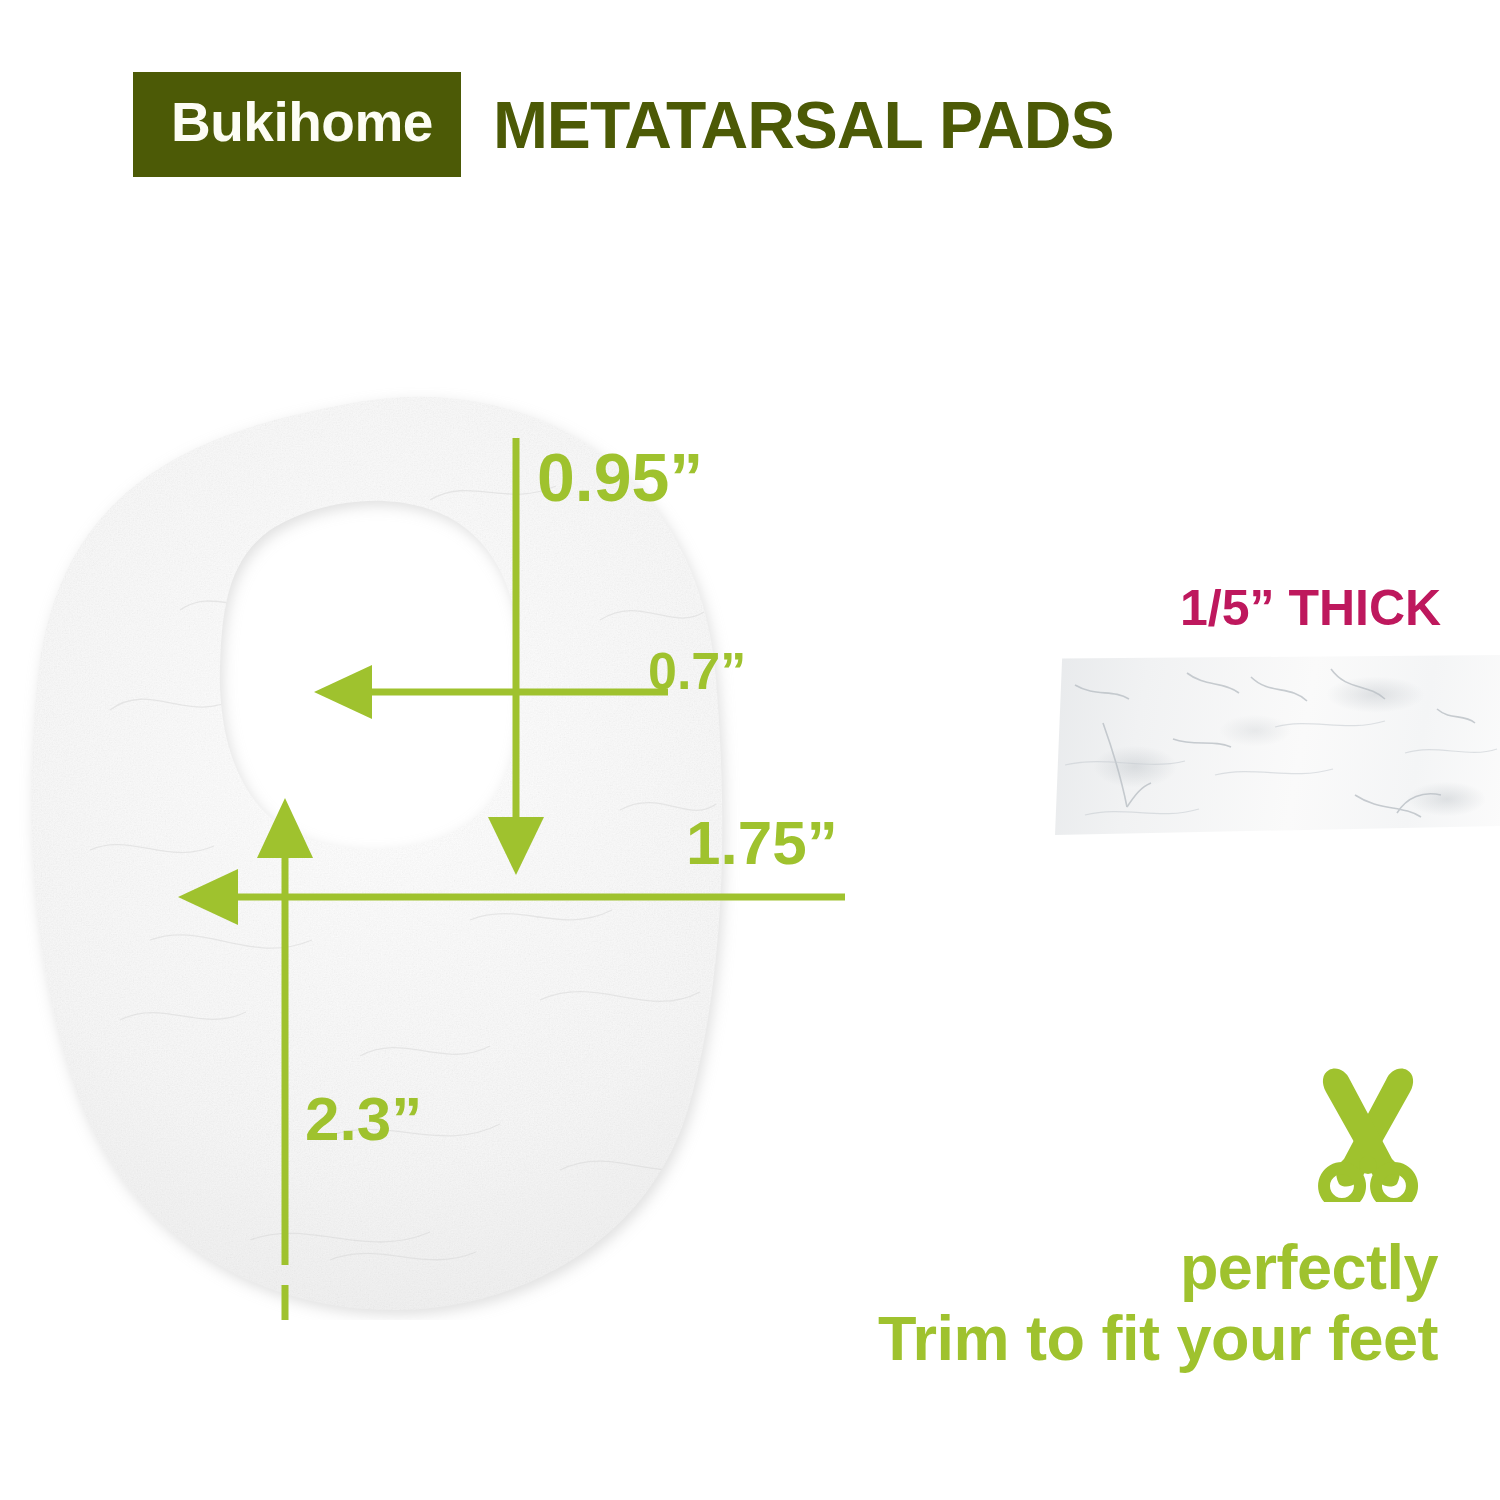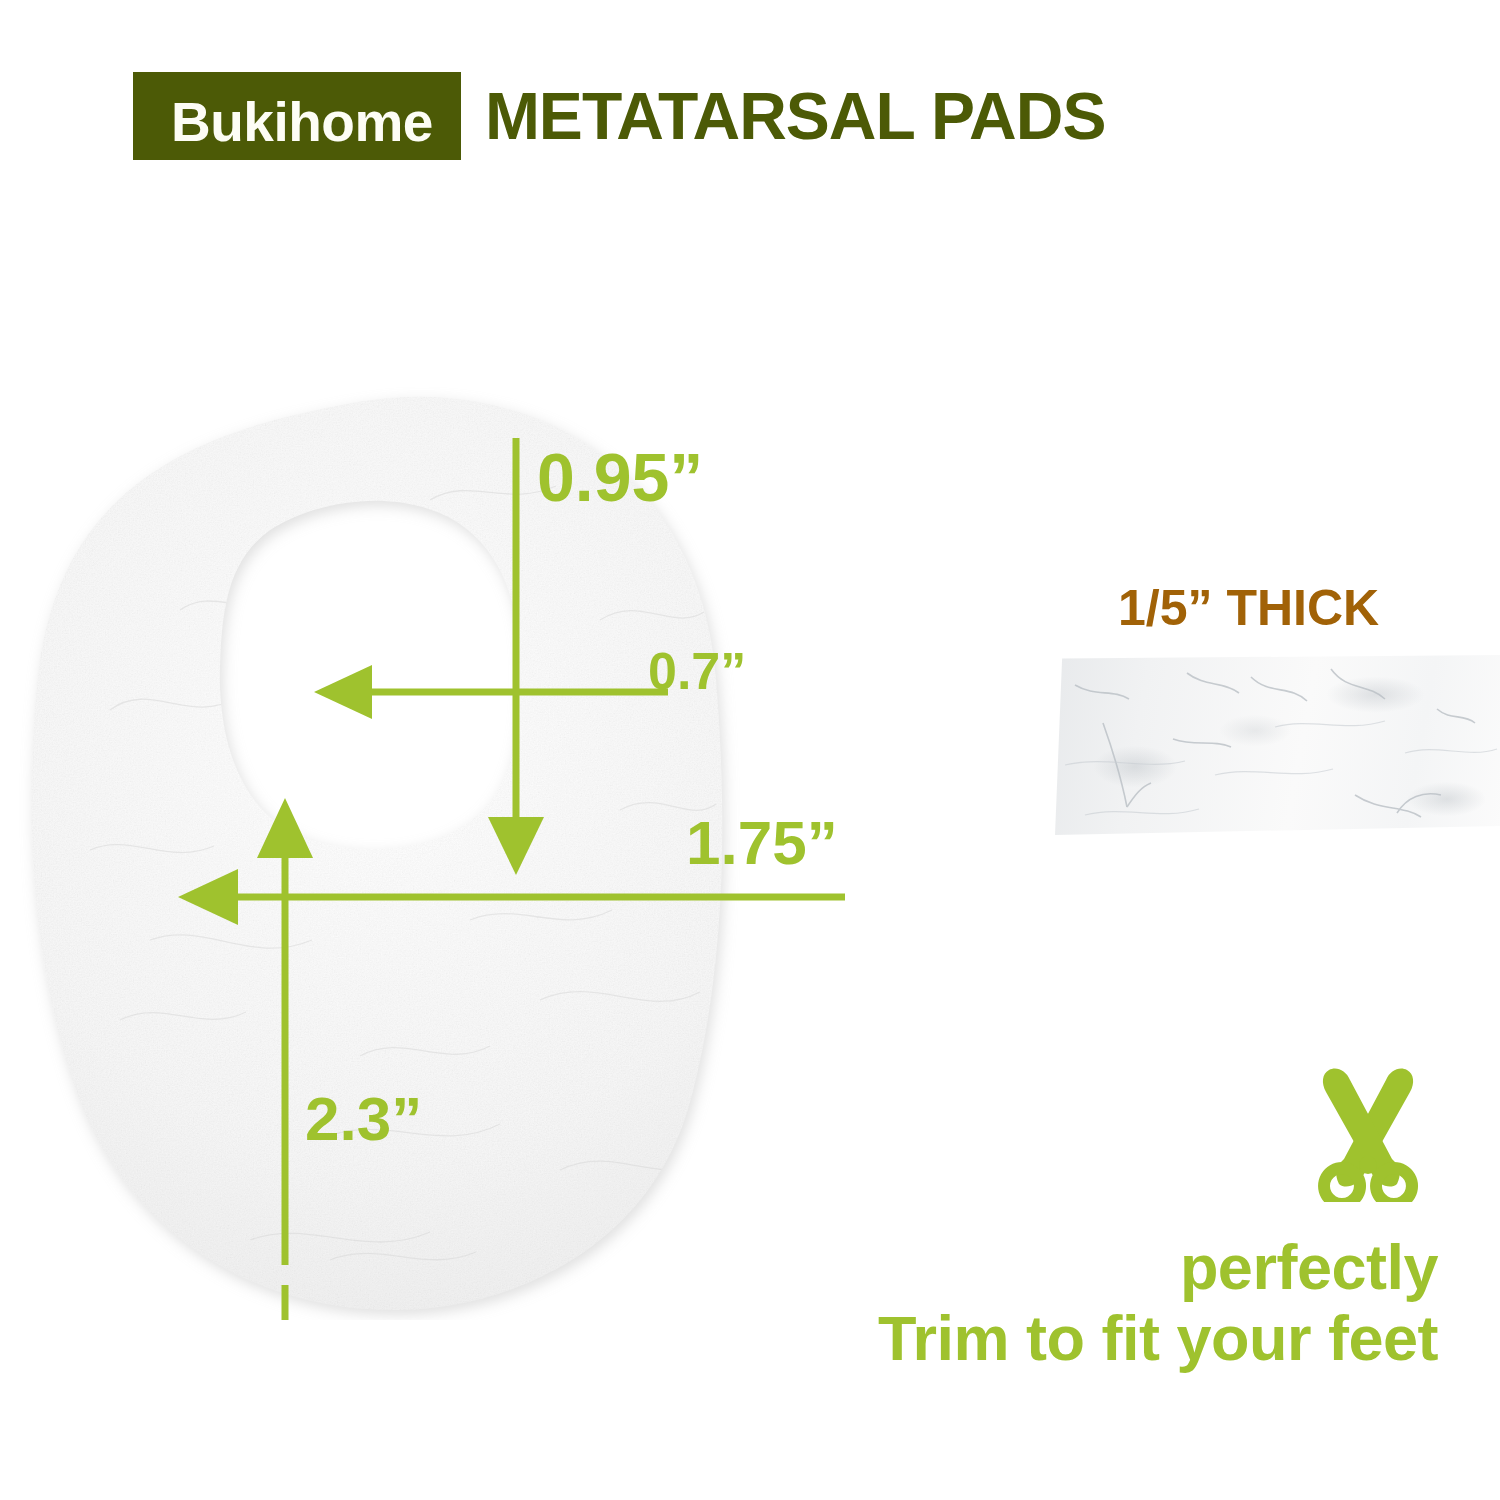--- a/index.html
+++ b/index.html
@@ -25,33 +25,33 @@
     top: 72px;
     display: flex;
     align-items: center;
   }
   #brand-badge {
     background: #4c5a06;
     color: #fdfdf5;
     font-size: 55px;
     font-weight: bold;
     letter-spacing: -0.5px;
-    padding: 22px 28px 10px 38px;
+    padding: 22px 28px 27px 38px;
     line-height: 1;
     height: 56px;
     display: flex;
     align-items: center;
     box-sizing: content-box;
   }
   #header-title {
     color: #4c5a06;
     font-size: 66px;
     font-weight: bold;
     letter-spacing: -1px;
-    margin-left: 24px;
+    margin-left: 32px;
     line-height: 1;
     white-space: nowrap;
   }
 
   
   #pad-figure {
     position: absolute;
     left: 0px;
     top: 380px;
     width: 900px;
@@ -68,23 +68,23 @@
     white-space: nowrap;
   }
   #label-095 { left: 537px; top: 443px; font-size: 68px; }
   #label-07  { left: 648px; top: 645px; font-size: 52px; }
   #label-175 { left: 686px; top: 812px; font-size: 62px; }
   #label-23  { left: 305px; top: 1108px; font-size: 62px; }
 
   
   #thickness-label {
     position: absolute;
-    left: 1118px;
+    left: 1180px;
     top: 583px;
-    color: #a16207;
+    color: #be185d;
     font-size: 50px;
     font-weight: bold;
     letter-spacing: 0px;
     line-height: 1;
     white-space: nowrap;
   }
   #strip {
     position: absolute;
     left: 1055px;
     top: 655px;

